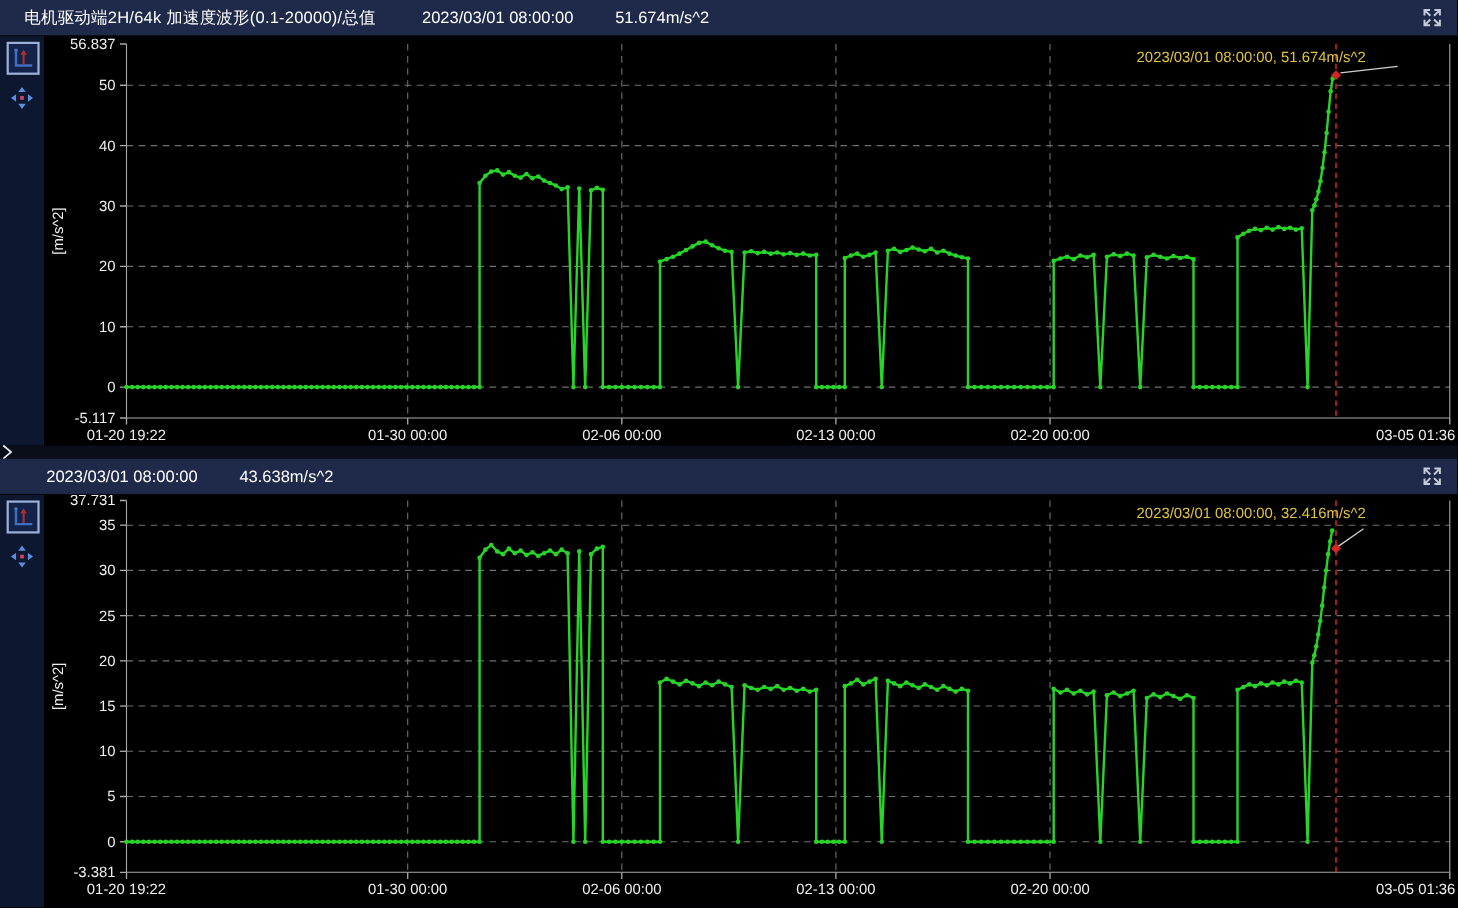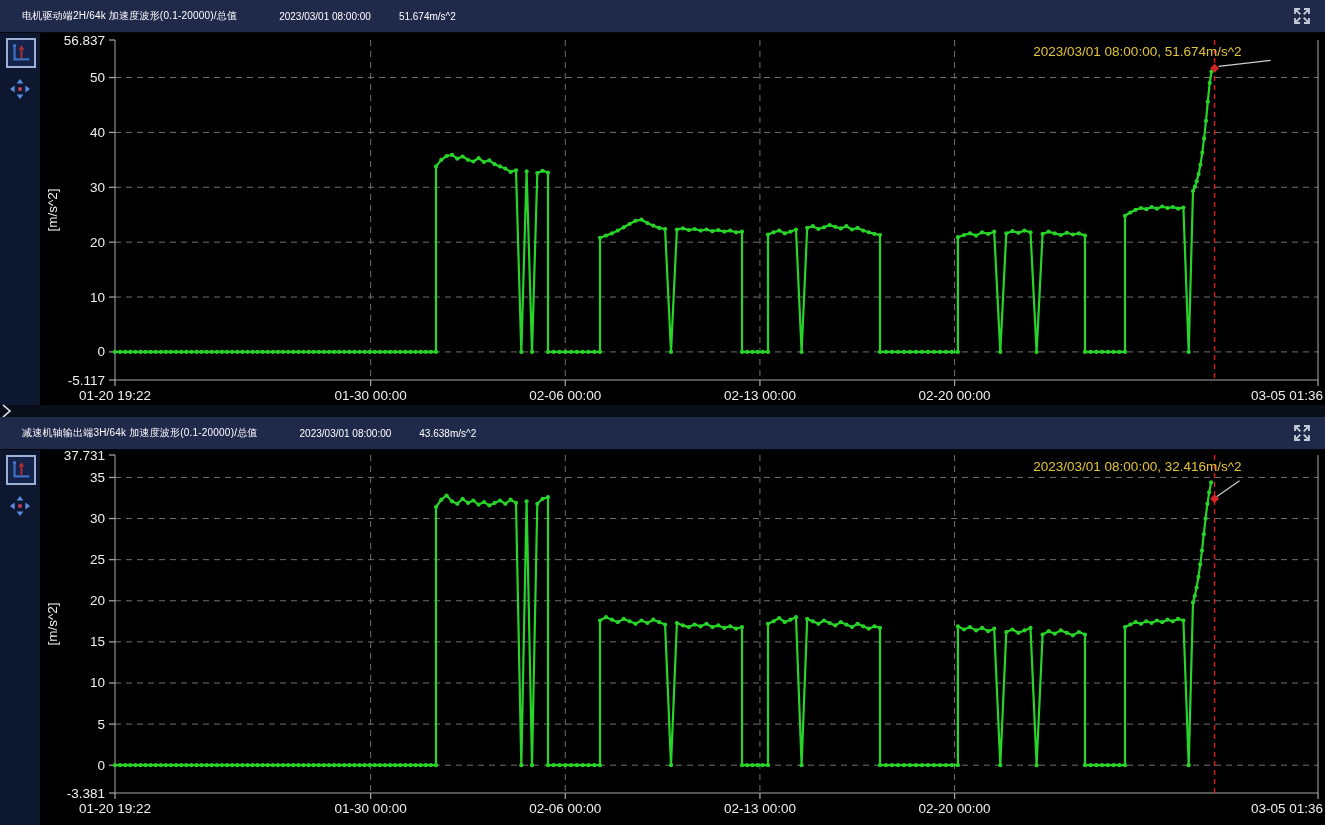--- a/index.html
+++ b/index.html
@@ -1,24 +1,24 @@
 <!DOCTYPE html>
 <html><head>
 <meta charset="utf-8">
 <style>
   html,body{margin:0;padding:0;background:#05070c;}
   *{box-sizing:border-box;}
   #app{position:relative;width:1325px;height:825px;background:#000;overflow:hidden;
        font-family:"Liberation Sans",sans-serif;}
   .panel{position:absolute;left:0;width:1325px;}
   .panel-header{height:33px;background:#1f2a4b;border-bottom:1px solid #05070c;
-      display:flex;align-items:center;color:#fff;font-size:10px;}
+      display:flex;align-items:center;color:#fff;font-size:15px;}
   .panel-header .title{margin-left:22px;font-weight:500;letter-spacing:.2px;}
   .panel-header .ts{margin-left:42px;}
-  .panel-header .val{margin-left:28px;}
+  .panel-header .val{margin-left:38px;}
   .spacer{flex:1;}
   .expand-btn{width:26px;height:26px;margin-right:10px;display:flex;align-items:center;
       justify-content:center;cursor:pointer;}
   .chart-area{position:relative;background:#000;}
   .chart-svg{position:absolute;left:0;top:0;}
   .side-rail{position:absolute;left:0;top:0;width:40px;height:100%;background:#0e1730;}
   .axis-tool-btn{position:absolute;left:6px;top:5px;width:30px;height:30px;background:#15234a;
       border:2px solid #9db1d6;display:flex;align-items:center;justify-content:center;cursor:pointer;}
   .move-tool-btn{position:absolute;left:9px;top:45px;width:22px;height:22px;cursor:pointer;}
   #divider-gap{position:absolute;left:0;top:405px;width:1325px;height:12px;background:#0a0e18;}
@@ -343,21 +343,20 @@
 
   <div id="divider-gap"></div>
   <div id="panel-chevron">
     <svg width="14" height="20" viewBox="0 0 14 20">
       <path d="M3 4 L10 10 L3 16" stroke="#e8ecf2" stroke-width="1.6" fill="none"></path>
     </svg>
   </div>
 
   <div class="panel" style="top:417px;">
     <div class="panel-header">
-      <span class="title">减速机轴输出端3H/64k 加速度波形(0.1-20000)/总值</span>
       <span class="ts">2023/03/01 08:00:00</span>
       <span class="val">43.638m/s^2</span>
       <span class="spacer"></span>
       <span class="expand-btn">
         <svg width="20" height="20" viewBox="0 0 20 20">
           <path d="M12 3h5v5M17 3l-5.3 5.3M8 17H3v-5M3 17l5.3-5.3M12 17h5v-5M17 17l-5.3-5.3M8 3H3v5M3 3l5.3 5.3" stroke="#c3cad8" fill="none" stroke-width="1.8"></path>
         </svg>
       </span>
     </div>
     <div class="chart-area" style="height:375px;">

